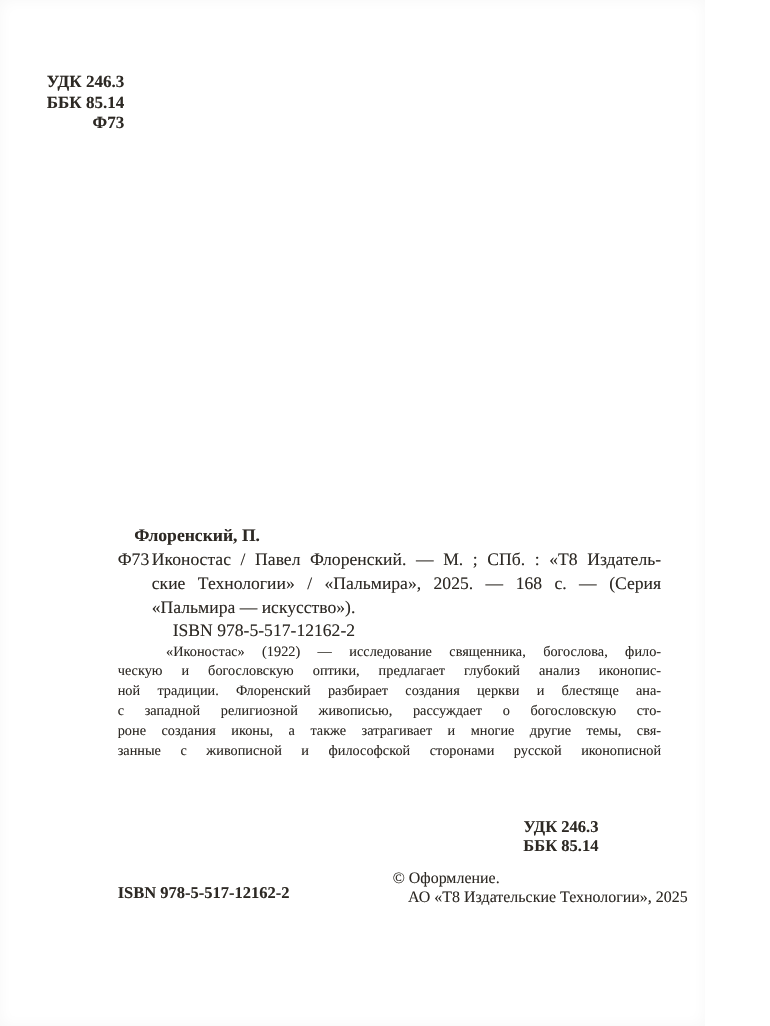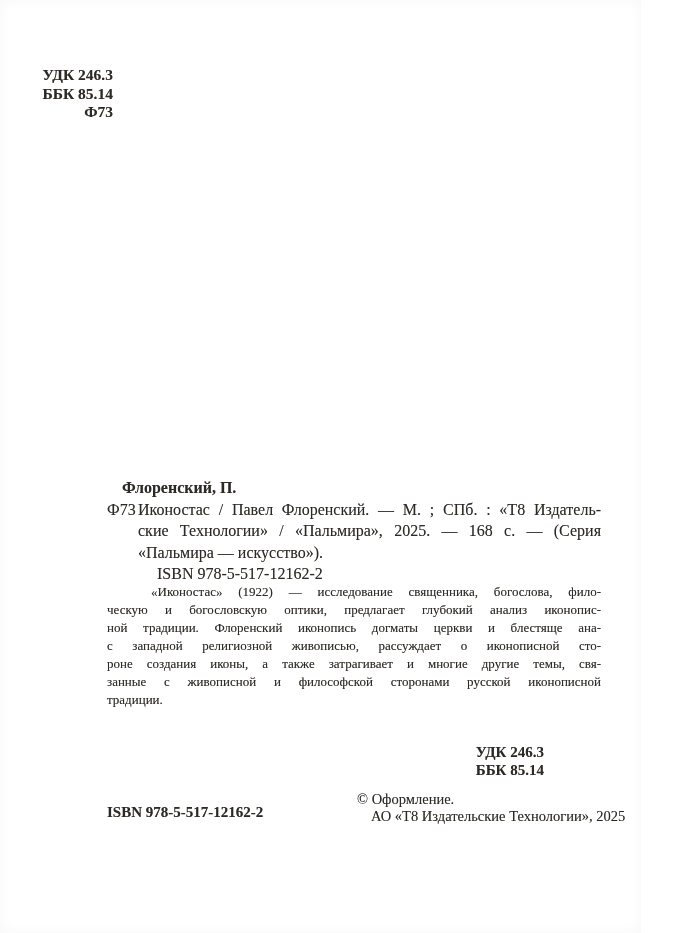--- a/index.html
+++ b/index.html
@@ -122,25 +122,24 @@
     <span class="cit-code">Ф73</span>
     <div class="cit-line jl">Иконостас / Павел Флоренский. — М. ; СПб. : «Т8 Издатель-</div>
     <div class="cit-line jl">ские Технологии» / «Пальмира», 2025. — 168 с. — (Серия</div>
     <div class="cit-line">«Пальмира — искусство»).</div>
     <div class="isbn-top">ISBN 978-5-517-12162-2</div>
   </div>
 
   <div class="annotation">
     <div class="ann-first jl">«Иконостас» (1922) — исследование священника, богослова, фило-</div>
     <div class="jl">ческую и богословскую оптики, предлагает глубокий анализ иконопис-</div>
-    <div class="jl">ной традиции. Флоренский иконопись догматы церкви и блестяще ана-</div>
-    <div class="jl">с западной религиозной живописью, рассуждает о иконописной сто-</div>
+    <div class="jl">ной традиции. Флоренский разбирает создания церкви и блестяще ана-</div>
+    <div class="jl">с западной религиозной живописью, рассуждает о богословскую сто-</div>
     <div class="jl">роне создания иконы, а также затрагивает и многие другие темы, свя-</div>
     <div class="jl">занные с живописной и философской сторонами русской иконописной</div>
-    <div>традиции.</div>
   </div>
 
   <div class="codes-right">
     <div>УДК 246.3</div>
     <div>ББК 85.14</div>
   </div>
 
   <div class="footer-isbn">ISBN 978-5-517-12162-2</div>
 
   <div class="footer-copy">

